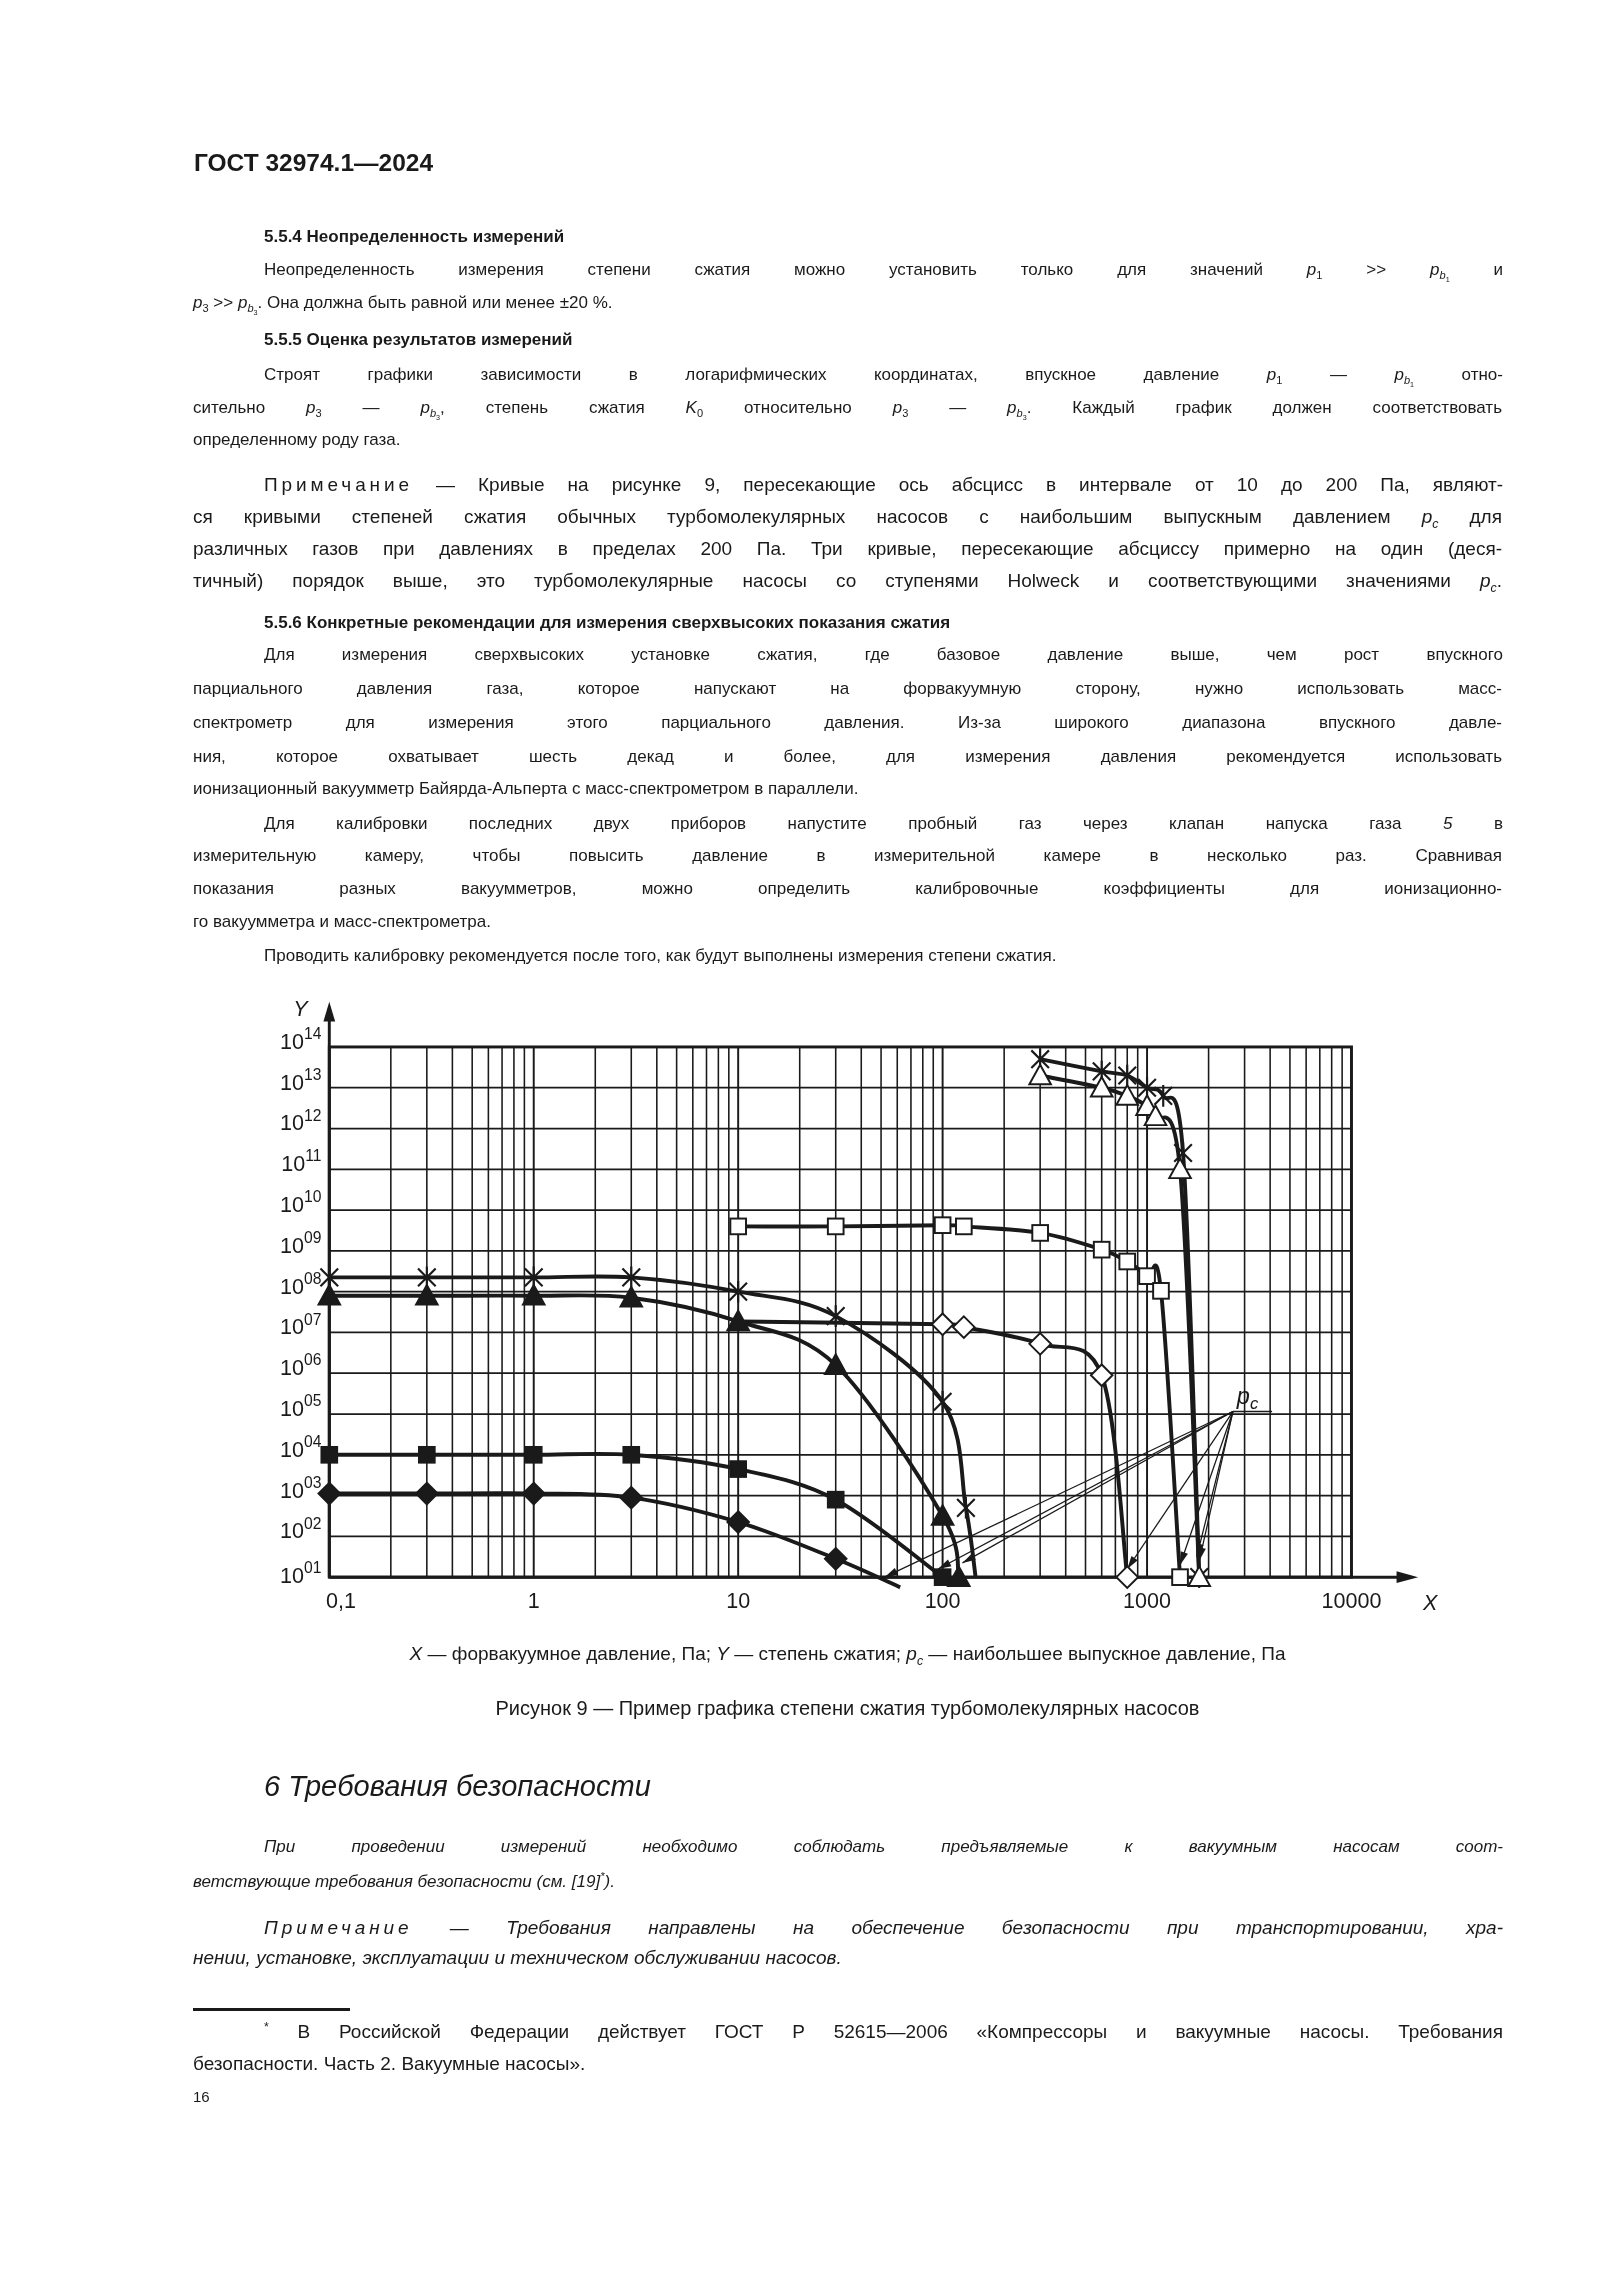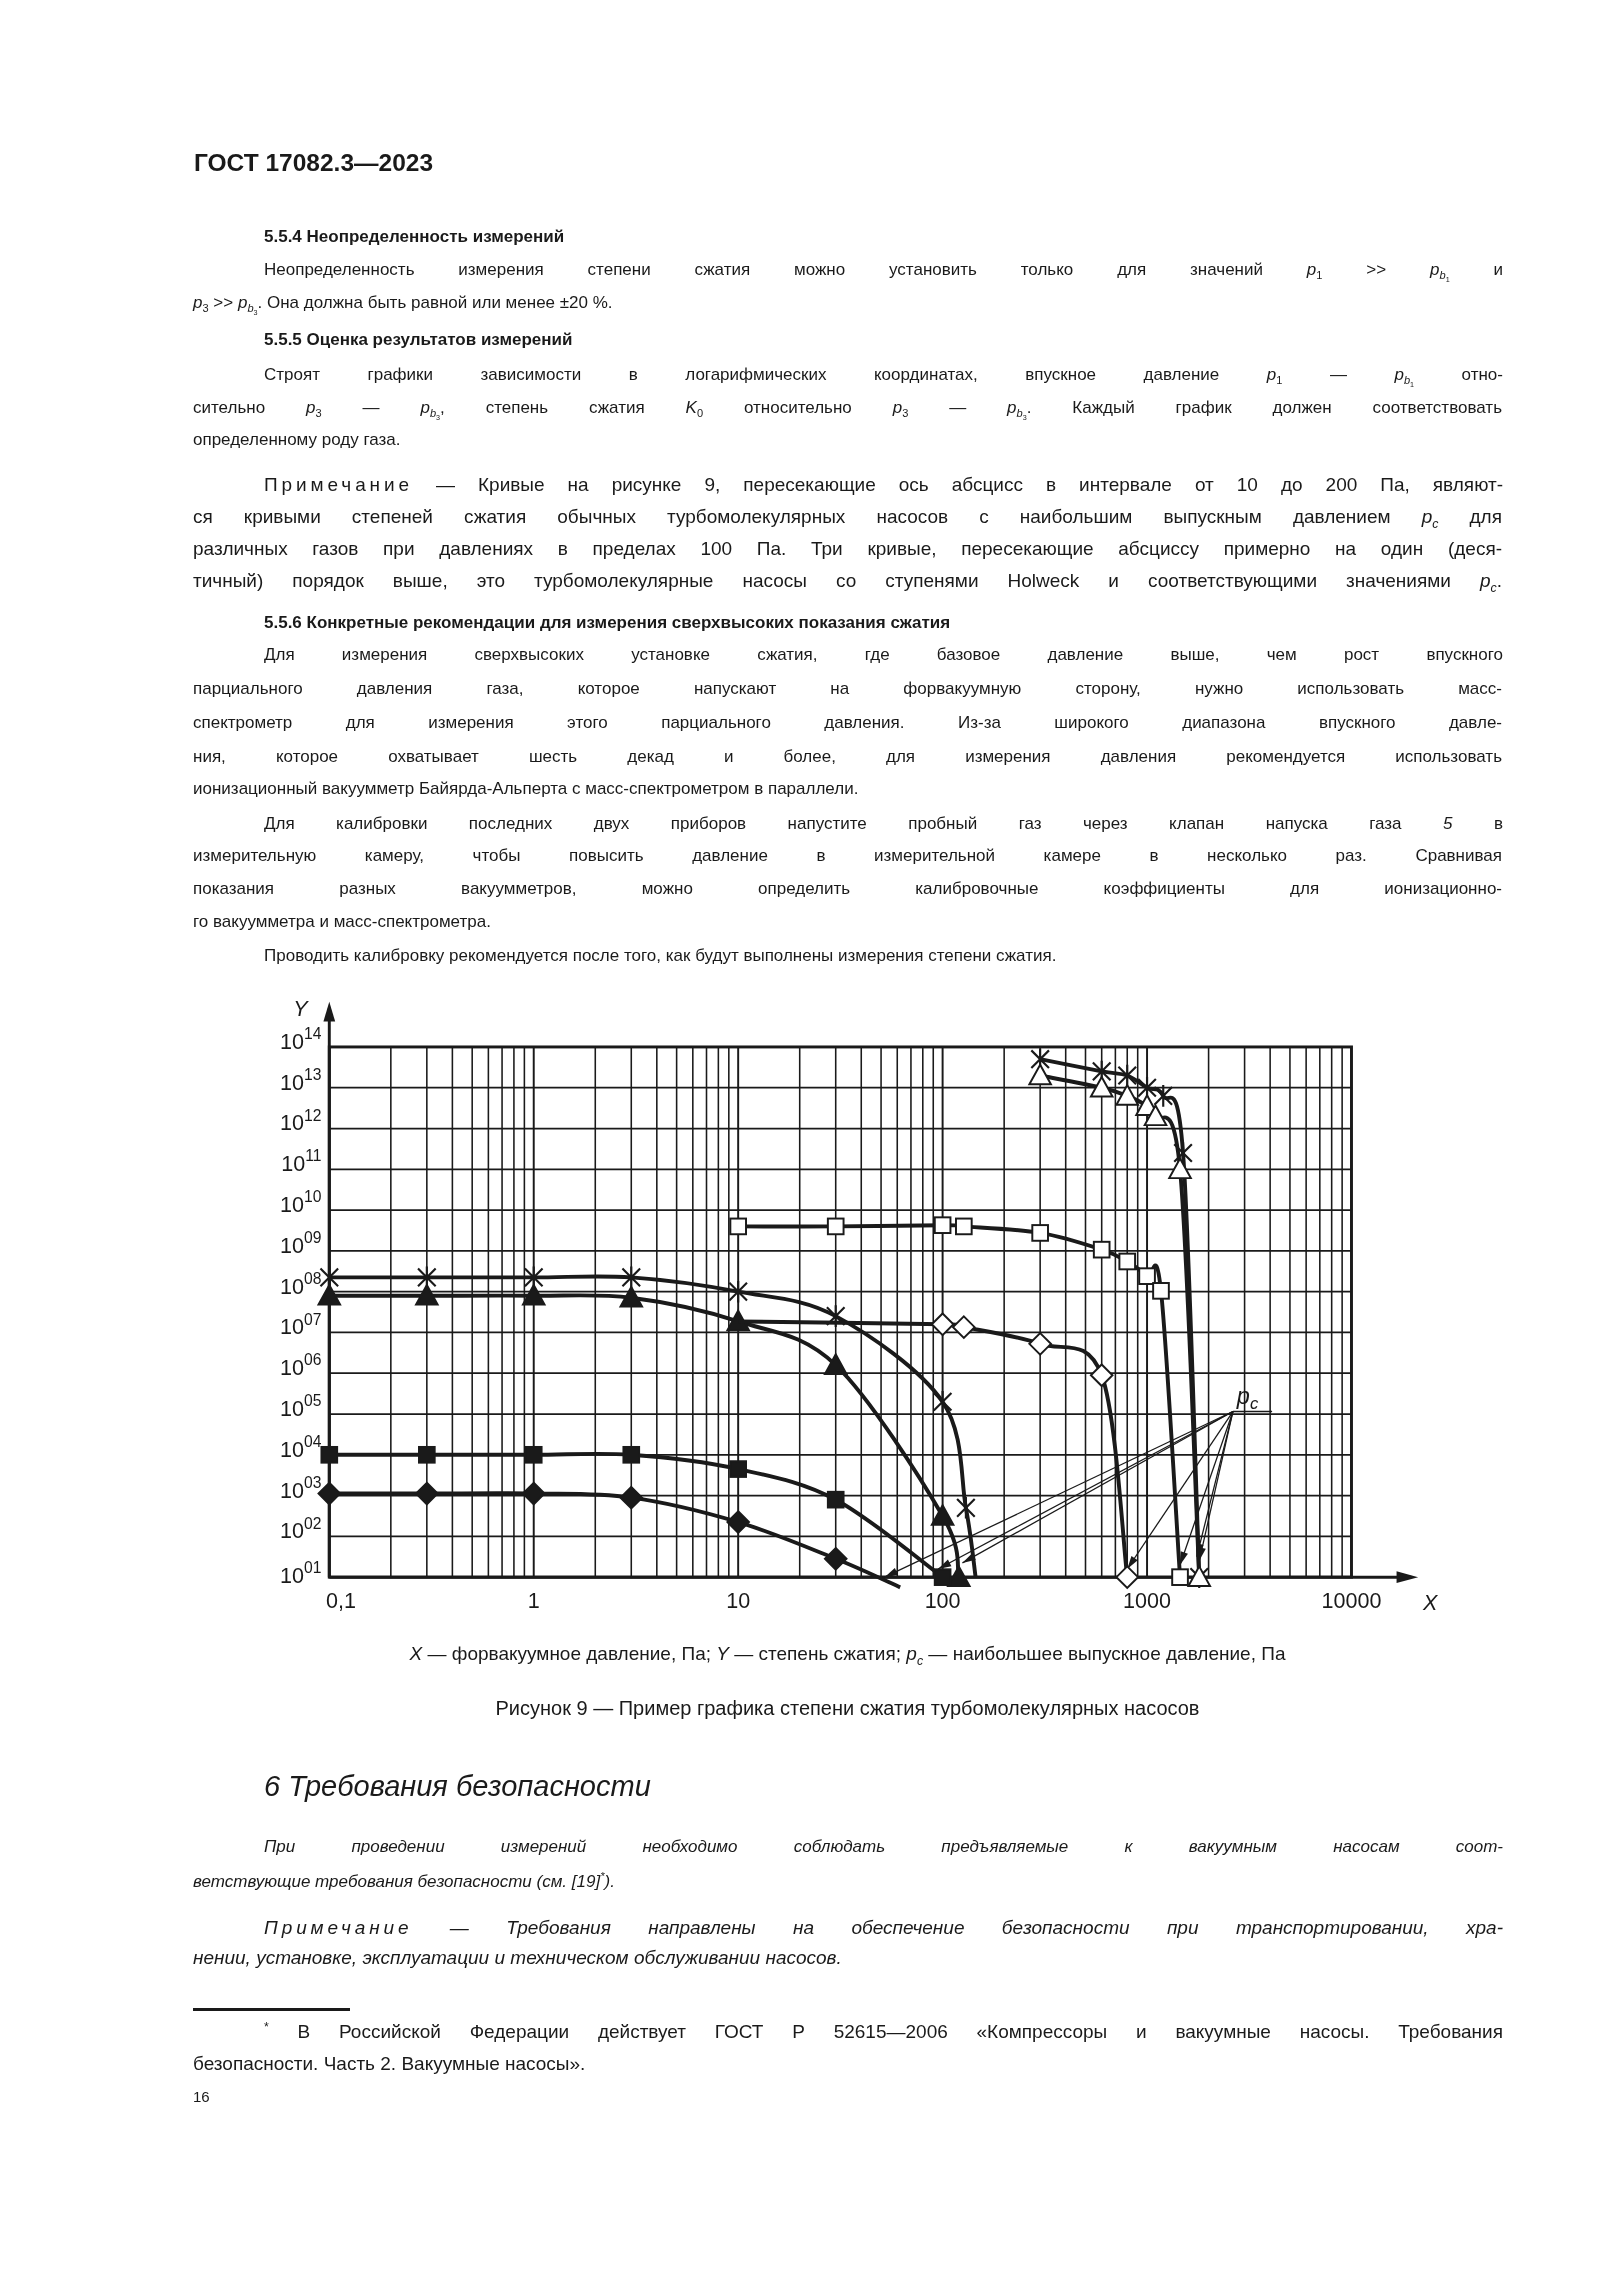--- a/index.html
+++ b/index.html
@@ -18,34 +18,34 @@
   .cap { position: absolute; left: 0; width: 1621px; text-align: center; font-size: 19px; margin-left: 37px; }
   .rule { position: absolute; left: 193px; top: 2008px; width: 157px; height: 2.9px; background: #1a1a1a; }
   .pgnum { position: absolute; left: 193px; top: 2088px; font-size: 15px; }
   sub, sup { font-size: 65%; line-height: 0; }
   i { font-style: italic; }
   #chart { position: absolute; left: 0; top: 0; }
 </style>
 </head>
 <body>
 
-<div class="hdr">ГОСТ 17082.3—2023</div>
+<div class="hdr">ГОСТ 32974.1—2024</div>
 
 <div class="ln ind b" style="top:222px">5.5.4 Неопределенность измерений</div>
 <div class="ln ind j" style="top:255px">Неопределенность измерения степени сжатия можно установить только для значений <i>p</i><sub>1</sub> &gt;&gt; <i>p</i><sub><i>b</i><sub>1</sub></sub> и</div>
 <div class="ln" style="top:288px"><i>p</i><sub>3</sub> &gt;&gt; <i>p</i><sub><i>b</i><sub>3</sub></sub>. Она должна быть равной или менее ±20 %.</div>
 
 <div class="ln ind b" style="top:325px">5.5.5 Оценка результатов измерений</div>
 <div class="ln ind j" style="top:360px">Строят графики зависимости в логарифмических координатах, впускное давление <i>p</i><sub>1</sub> — <i>p</i><sub><i>b</i><sub>1</sub></sub> отно-</div>
 <div class="ln j" style="top:393px">сительно <i>p</i><sub>3</sub> — <i>p</i><sub><i>b</i><sub>3</sub></sub>, степень сжатия <i>K</i><sub>0</sub> относительно <i>p</i><sub>3</sub> — <i>p</i><sub><i>b</i><sub>3</sub></sub>. Каждый график должен соответствовать</div>
 <div class="ln" style="top:425px">определенному роду газа.</div>
 
 <div class="ln ind sm j" style="top:470px"><span class="sp">Примечание</span><span> — Кривые на рисунке 9, пересекающие ось абсцисс в интервале от 10 до 200 Па, являют-</span></div>
 <div class="ln sm j" style="top:502px">ся кривыми степеней сжатия обычных турбомолекулярных насосов с наибольшим выпускным давлением <i>p</i><sub><i>c</i></sub> для</div>
-<div class="ln sm j" style="top:534px">различных газов при давлениях в пределах 100 Па. Три кривые, пересекающие абсциссу примерно на один (деся-</div>
+<div class="ln sm j" style="top:534px">различных газов при давлениях в пределах 200 Па. Три кривые, пересекающие абсциссу примерно на один (деся-</div>
 <div class="ln sm j" style="top:566px">тичный) порядок выше, это турбомолекулярные насосы со ступенями Holweck и соответствующими значениями <i>p</i><sub><i>c</i></sub>.</div>
 
 <div class="ln ind b" style="top:608px">5.5.6 Конкретные рекомендации для измерения сверхвысоких показания сжатия</div>
 <div class="ln ind j" style="top:640px">Для измерения сверхвысоких установке сжатия, где базовое давление выше, чем рост впускного</div>
 <div class="ln j" style="top:674px">парциального давления газа, которое напускают на форвакуумную сторону, нужно использовать масс-</div>
 <div class="ln j" style="top:708px">спектрометр для измерения этого парциального давления. Из-за широкого диапазона впускного давле-</div>
 <div class="ln j" style="top:742px">ния, которое охватывает шесть декад и более, для измерения давления рекомендуется использовать</div>
 <div class="ln" style="top:774px">ионизационный вакуумметр Байярда-Альперта с масс-спектрометром в параллели.</div>
 <div class="ln ind j" style="top:809px">Для калибровки последних двух приборов напустите пробный газ через клапан напуска газа <i>5</i> в</div>
 <div class="ln j" style="top:841px">измерительную камеру, чтобы повысить давление в измерительной камере в несколько раз. Сравнивая</div>

